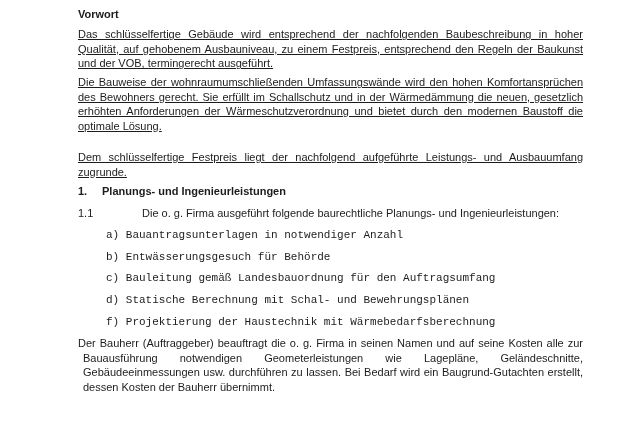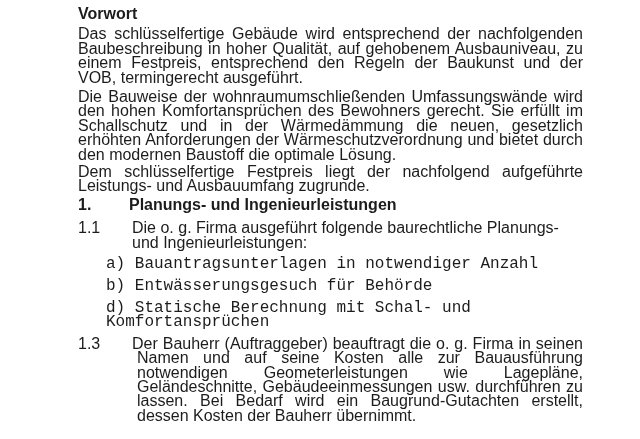--- a/index.html
+++ b/index.html
@@ -7,61 +7,62 @@
     padding: 0;
     background: #ffffff;
   }
   .page {
     position: relative;
     width: 640px;
     height: 439px;
     background: #ffffff;
     overflow: hidden;
     font-family: "Liberation Sans", "DejaVu Sans", sans-serif;
-    font-size: 16px;
+    font-size: 11px;
     line-height: 14.45px;
     color: #1c1c1c;
   }
   .content {
     position: absolute;
     left: 78px;
     top: 7px;
     width: 505px;
   }
   .doc-title {
     font-weight: bold;
     margin: 0 0 6px 0;
   }
   p.para {
     margin: 0 0 4.5px 0;
     text-align: justify;
+    text-decoration: underline;
   }
   p.para.no-gap {
-    margin-bottom: 3px;
+    margin-bottom: 17px;
   }
   .item {
     display: flex;
     margin: 0;
   }
   .item .num {
     flex: 0 0 27px;
   }
   .item .body {
     flex: 1;
-    margin-left: 27px;
   }
   .section-heading {
     font-weight: bold;
     margin-bottom: 8.5px;
   }
   .section-heading .num {
     flex-basis: 24px;
   }
   .item-1-1 {
     margin-bottom: 7px;
+    gap: 37px;
   }
   .sub-list {
     margin-left: 28px;
   }
   .sub-item {
     margin-bottom: 7.2px;
     font-family: Liberation Mono, monospace;
   }
   .item-1-2 {
     margin-bottom: 5px;
@@ -92,23 +93,24 @@
     </div>
 
     <div class="item item-1-1">
       <span class="num">1.1</span>
       <span class="body">Die o. g. Firma ausgeführt folgende baurechtliche Planungs- und Ingenieurleistungen:</span>
     </div>
 
     <div class="sub-list">
       <div class="sub-item">a) Bauantragsunterlagen in notwendiger Anzahl</div>
       <div class="sub-item">b) Entwässerungsgesuch für Behörde</div>
-      <div class="sub-item">d) Statische Berechnung mit Schal- und Komfortansprüchen</div>
+      <div class="sub-item">c) Bauleitung gemäß Landesbauordnung für den Auftragsumfang</div>
+      <div class="sub-item">d) Statische Berechnung mit Schal- und Bewehrungsplänen</div>
+      <div class="sub-item">f) Projektierung der Haustechnik mit Wärmebedarfsberechnung</div>
     </div>
 
 
     <div class="item item-1-3">
-      <span class="num">1.3</span>
       <span class="body">Der Bauherr (Auftraggeber) beauftragt die o. g. Firma in seinen Namen und auf seine Kosten alle zur Bauausführung notwendigen Geometerleistungen wie Lagepläne, Geländeschnitte, Gebäudeeinmessungen usw. durchführen zu lassen. Bei Bedarf wird ein Baugrund-Gutachten erstellt, dessen Kosten der Bauherr übernimmt.</span>
     </div>
 
   </div>
 </div>
 
 </body></html>

